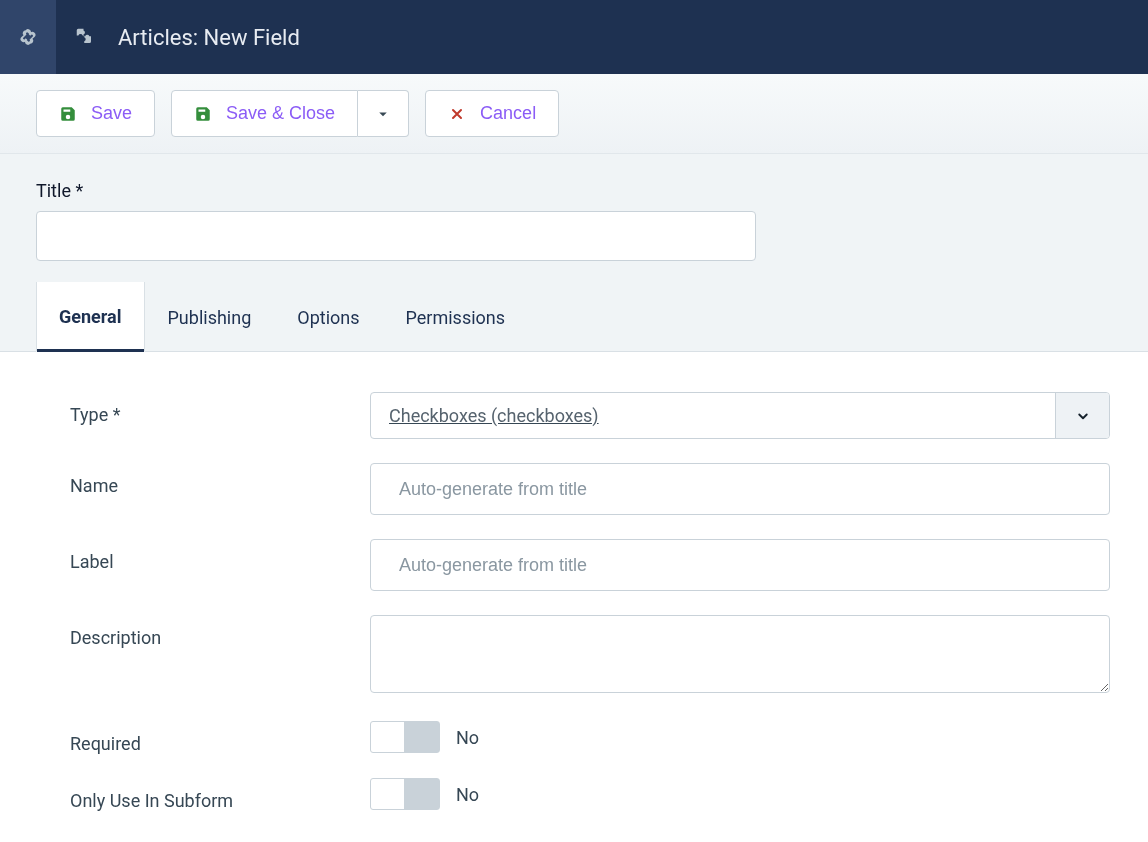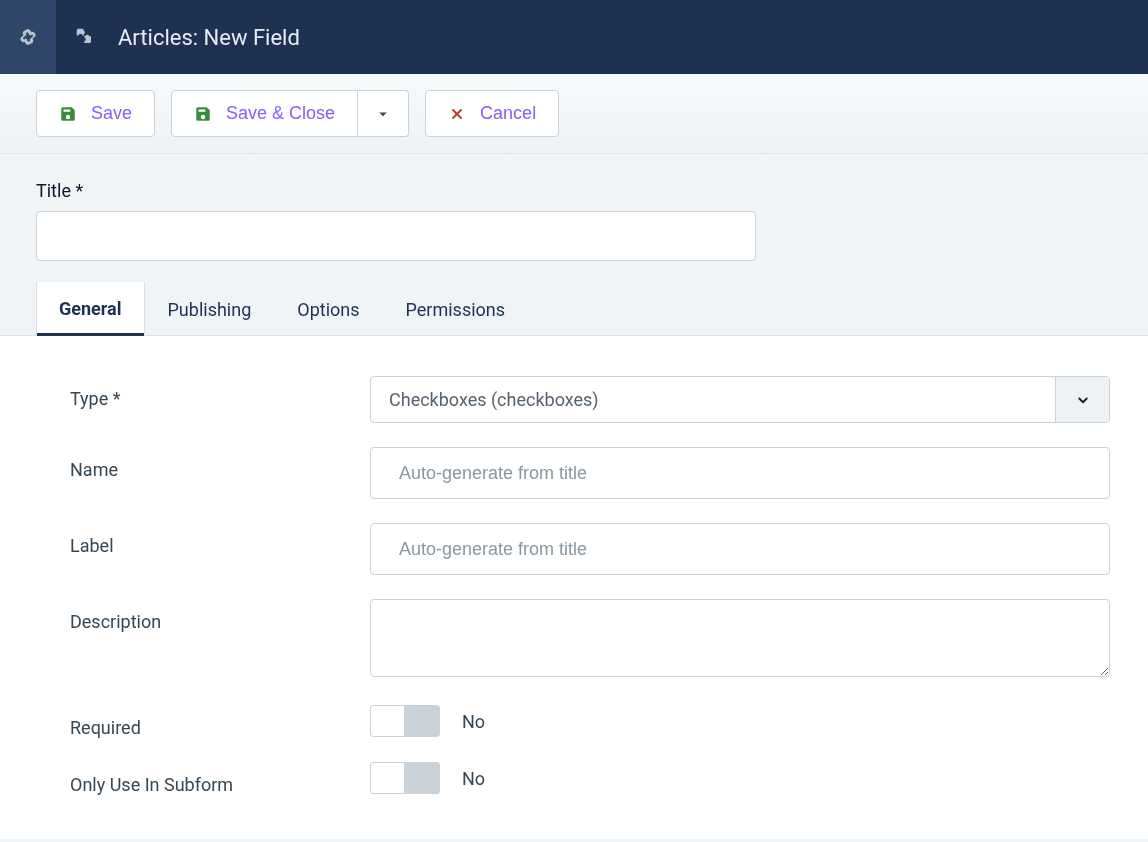--- a/index.html
+++ b/index.html
@@ -105,21 +105,21 @@
 
   
   .tab-strip {
     display: flex;
     gap: 0;
     padding: 0 36px;
     border-bottom: 1px solid #d9e0e5;
     background: #f0f4f6;
   }
   .tab {
-    padding: 16px 22px;
+    padding: 24px 22px;
     font-size: 18px;
     color: #1e3151;
     cursor: pointer;
     border: 1px solid transparent;
     border-bottom: none;
     position: relative;
     top: 1px;
     background: transparent;
   }
   .tab.active {
@@ -160,20 +160,21 @@
     flex: 1;
     max-width: 740px;
   }
 
   .select-wrap {
     display: flex;
     border: 1px solid #c9d2d9;
     border-radius: 4px;
     overflow: hidden;
     background: #fff;
+    text-decoration: underline;
   }
   .select-value {
     flex: 1;
     padding: 12px 18px;
     font-size: 18px;
     color: #56636e;
   }
   .select-caret {
     width: 54px;
     background: #eef2f5;
@@ -218,21 +219,20 @@
     position: absolute;
     right: 0;
     top: 0;
     bottom: 0;
     width: 35px;
     background: #c9d2d9;
   }
   .toggle-label {
     font-size: 18px;
     color: #364754;
-    margin-left: 6px;
   }
 </style>
 </head>
 <body>
 
 <div class="header-bar">
   <div class="header-logo">
     <span class="icon icon-light">
       <svg viewBox="0 0 24 24" width="26" height="26">
           <path d="M9 3a4 4 0 0 0-3 6.7L3.3 12A4 4 0 1 0 9 17.7l2-2-2-2-1 1a1.5 1.5 0 1 1-2-2.2l3-3 1-1A1.5 1.5 0 1 1 12 6.3l2 2 2-2A4 4 0 0 0 9 3zm6 18a4 4 0 0 0 3-6.7L20.7 12A4 4 0 1 0 15 6.3l-2 2 2 2 1-1a1.5 1.5 0 1 1 2 2.2l-3 3-1 1A1.5 1.5 0 1 1 12 17.7l-2-2-2 2A4 4 0 0 0 15 21z"></path>

